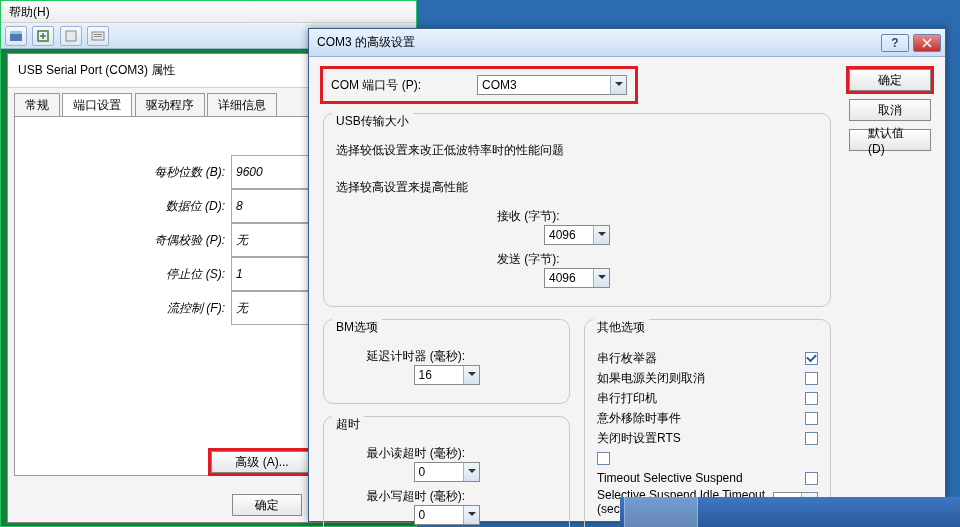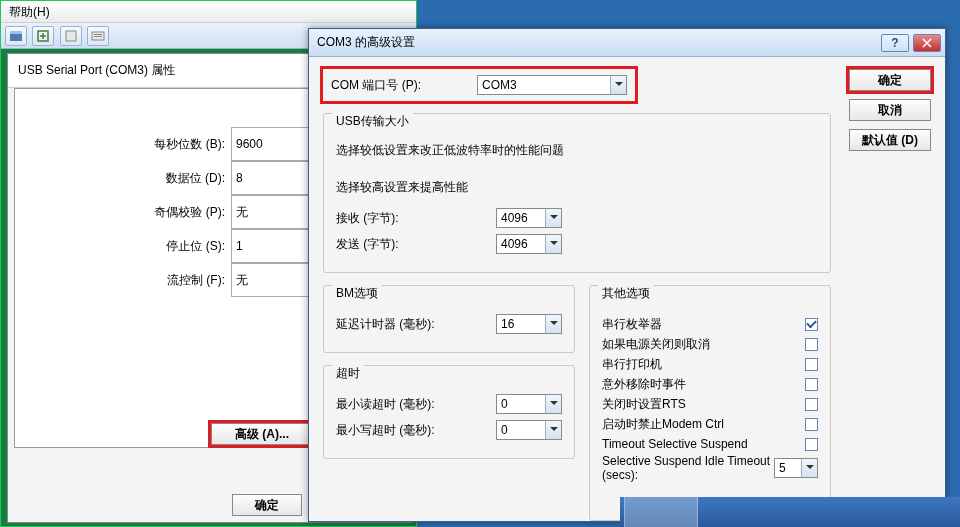--- a/index.html
+++ b/index.html
@@ -18,53 +18,53 @@
 .props {
   position: absolute; left: 6px; top: 52px; width: 405px; height: 470px;
   background: #f4f4f4; border: 1px solid #888;
 }
 .props-title { background: #fff; border-bottom: 1px solid #d0d0d0; padding: 8px 10px; }
 .tabs { padding: 4px 6px 0 6px; }
 .tab { display: inline-block; padding: 3px 10px; border: 1px solid #999; border-bottom: none; background: #f4f4f4; position: relative; top: 1px; margin-right: -1px; }
 .tab.active { background: #fff; }
 .tabbody { border: 1px solid #999; background: #fff; height: 360px; margin: 0 6px; position: relative; }
 
-.prow { position: absolute; left: 0; width: 100%; display: flex; align-items: center; }
+.prow { position: absolute; left: 0; width: 100%; display: flex; align-items: center; font-style: italic; }
 .prow .lbl { width: 216px; text-align: right; padding-right: 6px; }
 .prow .val { width: 78px; }
 .sunkfield { border: 1px solid #aaa; background: #fff; height: 16px; padding: 16px 4px; display: flex; align-items: center; }
 .adv-btn-wrap { position: absolute; left: 196px; top: 334px; }
-.btn { background: linear-gradient(#fdfdfd,#e7e7e7); border: 1px solid #888; padding: 2px 12px; height: 22px; display: inline-flex; align-items: center; justify-content: center; cursor: default; font-weight: bold; }
+.btn { background: linear-gradient(#fdfdfd,#e7e7e7); border: 1px solid #888; padding: 2px 18px; height: 22px; display: inline-flex; align-items: center; justify-content: center; cursor: default; }
 .red-box { outline: 3px solid #e01b24; outline-offset: 0; }
 .btn-row-back { position: absolute; left: 0; bottom: 6px; width: 100%; text-align: right; padding-right: 28px; }
 
 
 .win-front {
   position: absolute; left: 308px; top: 28px; width: 638px; height: 494px;
   background: #f4f4f4; border: 1px solid #3b5e8c; box-shadow: 0 0 8px rgba(0,0,0,.4);
 }
 .titlebar {
   height: 28px; background: linear-gradient(#eaf3ff,#c8ddf5);
   border-bottom: 1px solid #9ab0cc; display: flex; align-items: center;
 }
 .titlebar .title { padding-left: 8px; flex: 1; }
 .titlebar .btns { display: flex; }
 .tbtn { width: 28px; height: 18px; margin: 4px 4px 4px 0; border: 1px solid #6a87ab; border-radius: 2px; display:flex; align-items:center; justify-content:center; }
 .tbtn.help { background: linear-gradient(#eaf3ff,#cfe0f4); color:#2b4a73; font-weight:bold; }
 .tbtn.close { background: linear-gradient(#e98a8a,#c23030); color:#fff; }
 
 .client { position: relative; padding: 12px 14px; height: calc(100% - 28px); }
 
-.row { display: flex; align-items: center; margin-bottom: 6px; }
+.row { display: flex; align-items: center; margin-bottom: 6px; flex-direction: column; }
 .row .rlbl { width: 160px; }
 .dd { height: 20px; border: 1px solid #8a8a8a; background: #fff; display: inline-flex; align-items: center; padding: 0 0 0 4px; position: relative; }
 .dd .arrow { position: absolute; right: 0; top: 0; width: 16px; height: 100%; background: linear-gradient(#f2f6fb,#d6e2f0); border-left: 1px solid #9ab0cc; }
 .dd .arrow::after { content:""; position:absolute; left:4px; top:6px; border:4px solid transparent; border-top-color:#333; }
 
-.grp { border: 1px solid #c8c8c8; border-radius: 3px; position: relative; padding: 28px 12px 12px 12px; margin-bottom: 12px; }
+.grp { border: 1px solid #c8c8c8; border-radius: 10px; position: relative; padding: 28px 12px 12px 12px; margin-bottom: 12px; }
 .grp .legend { position: absolute; left: 8px; top: -1px; background: #f4f4f4; padding: 0 4px; }
 
 .right-col { position: absolute; right: 14px; top: 12px; width: 82px; display: flex; flex-direction: column; gap: 8px; }
 .right-col .btn { width: 100%; justify-content: center; }
 
 .two-col { display: flex; gap: 14px; }
 .two-col .col { flex: 1; }
 
 .chkrow { display: flex; align-items: center; justify-content: space-between; height: 20px; }
 .chk { width: 13px; height: 13px; border: 1px solid #6a87ab; background: #fff; display: inline-flex; align-items:center; justify-content:center; }
@@ -95,20 +95,26 @@
         </svg></span>
     <span class="tb-btn"><svg class="tb-ico" viewBox="0 0 14 14">
           <rect x="1" y="3" width="12" height="8" fill="#e8e8e8" stroke="#888"></rect>
           <rect x="3" y="5" width="8" height="1" fill="#888"></rect>
           <rect x="3" y="7" width="8" height="1" fill="#888"></rect>
         </svg></span>
   </div>
 
   <div class="props">
     <div class="props-title">USB Serial Port (COM3) 属性</div>
+    <div class="tabs">
+      <span class="tab">常规</span>
+      <span class="tab active">端口设置</span>
+      <span class="tab">驱动程序</span>
+      <span class="tab">详细信息</span>
+    </div>
     <div class="tabbody">
       <div class="prow" style="top:38px">
         <span class="lbl">每秒位数 (B):</span>
         <span class="val sunkfield">9600</span>
       </div>
       <div class="prow" style="top:72px">
         <span class="lbl">数据位 (D):</span>
         <span class="val sunkfield">8</span>
       </div>
       <div class="prow" style="top:106px">
@@ -229,21 +235,20 @@
                   </div>
                   <div class="chkrow">
                     <span>意外移除时事件</span>
                     <span class="chk"></span>
                   </div>
                   <div class="chkrow">
                     <span>关闭时设置RTS</span>
                     <span class="chk"></span>
                   </div>
                   <div class="chkrow">
-                    <span>启动时禁止Modem Ctrl</span>
                     <span class="chk"></span>
                   </div>
                   <div class="chkrow">
                     <span>Timeout Selective Suspend</span>
                     <span class="chk"></span>
                   </div>
                 </div>
               <div class="chkrow" style="margin-top:4px">
                 <span>Selective Suspend Idle Timeout (secs):</span>
                 <span class="dd" style="width:52px">

